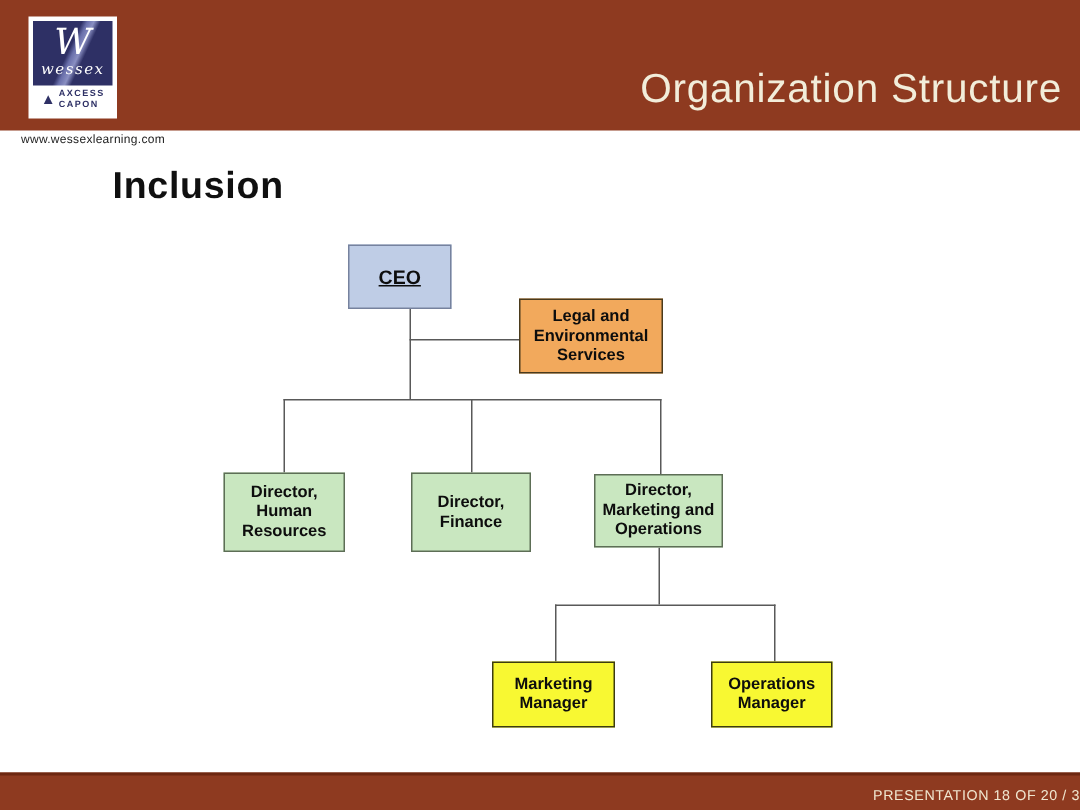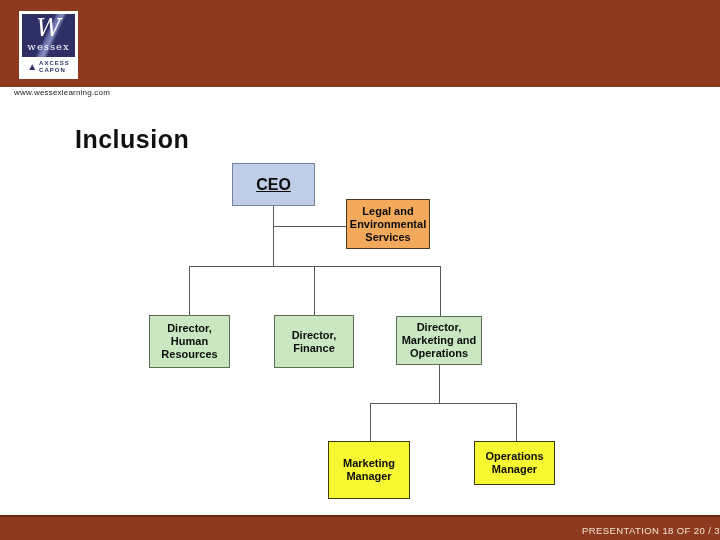--- a/index.html
+++ b/index.html
@@ -24,56 +24,56 @@
   .logo-top{
     width:100%;height:43px;position:relative;overflow:hidden;
     background:linear-gradient(115deg,#2e3065 45%,#6a70ab 50%,#8a8fc2 56%,#2e3065 62%);
     color:#ffffff;text-align:center;
   }
   .logo-w{
     display:block;font-family:"DejaVu Serif",serif;font-style:italic;
     font-size:24px;line-height:26px;margin-top:1px;
   }
   .logo-wordmark{
-    display:block;font-family:"DejaVu Serif",serif;
+    display:block;font-family:"DejaVu Serif",serif;font-style:italic;
     font-size:10px;line-height:11px;letter-spacing:1px;
   }
   .logo-bottom{
     width:100%;height:19px;background:#ffffff;color:#2e3065;
     display:flex;align-items:center;justify-content:center;gap:2px;
   }
   .logo-tri{font-size:10px;line-height:10px;color:#2e3065;}
   .logo-sub{font-size:6px;line-height:7px;font-weight:bold;letter-spacing:1px;}
   
   .website{
     position:absolute;left:14px;top:88px;
     font-size:8px;font-weight:normal;color:#1c1c1c;letter-spacing:.2px;
   }
   .heading{
-    position:absolute;left:75px;top:125px;
+    position:absolute;left:75px;top:110px;
     font-size:25px;font-weight:bold;color:#101010;letter-spacing:.5px;
   }
   
   .node{
     position:absolute;box-sizing:border-box;
     display:flex;align-items:center;justify-content:center;text-align:center;
     font-weight:bold;color:#0d0d0d;font-size:11px;line-height:13px;
     white-space:pre-line;
   }
-  .node-ceo{left:232px;top:163px;width:83px;height:43px;
-    background:#bfcde6;border:1px solid #76829e;font-size:16px;text-decoration:underline;}
-  .node-legal{left:346px;top:199px;width:84px;height:50px;
+  .node-ceo{left:232px;top:163px;width:69px;height:43px;
+    background:#bfcde6;border:1px solid #76829e;font-size:13px;text-decoration:underline;}
+  .node-legal{left:346px;top:199px;width:96px;height:50px;
     background:#f2a95c;border:1px solid #4a3a1c;}
   .node-hr{left:149px;top:315px;width:81px;height:53px;
     background:#c9e7c0;border:1px solid #5d6e56;}
   .node-finance{left:274px;top:315px;width:80px;height:53px;
     background:#c9e7c0;border:1px solid #5d6e56;}
   .node-mktops{left:396px;top:316px;width:86px;height:49px;
     background:#c9e7c0;border:1px solid #5d6e56;}
-  .node-mktmgr{left:328px;top:441px;width:82px;height:58px;
+  .node-mktmgr{left:328px;top:441px;width:82px;height:44px;
     background:#f8f832;border:1px solid #3c3c10;}
   .node-opsmgr{left:474px;top:441px;width:81px;height:44px;
     background:#f8f832;border:1px solid #3c3c10;}
   .connector{position:absolute;background:#595959;}
   .c-ceo-down   {left:273px;top:206px;width:1px;height:60px;}
   .c-legal-h    {left:273px;top:226px;width:73px;height:1px;}
   .c-directors-h{left:189px;top:266px;width:252px;height:1px;}
   .c-hr-down    {left:189px;top:266px;width:1px;height:49px;}
   .c-fin-down   {left:314px;top:266px;width:1px;height:49px;}
   .c-mkt-down   {left:440px;top:266px;width:1px;height:50px;}
@@ -102,20 +102,21 @@
   <div class="logo">
     <div class="logo-top">
       <span class="logo-w">W</span>
       <span class="logo-wordmark">wessex</span>
     </div>
     <div class="logo-bottom">
       <span class="logo-tri">▲</span>
       <span class="logo-sub"><span>AXCESS</span><br><span>CAPON</span></span>
     </div>
   </div>
+  <div class="slide-title">Organization Structure</div>
 </div>
 
 <div class="website">www.wessexlearning.com</div>
 <div class="heading">Inclusion</div>
 
 <div class="connector c-ceo-down"></div>
 <div class="connector c-legal-h"></div>
 <div class="connector c-directors-h"></div>
 <div class="connector c-hr-down"></div>
 <div class="connector c-fin-down"></div>

